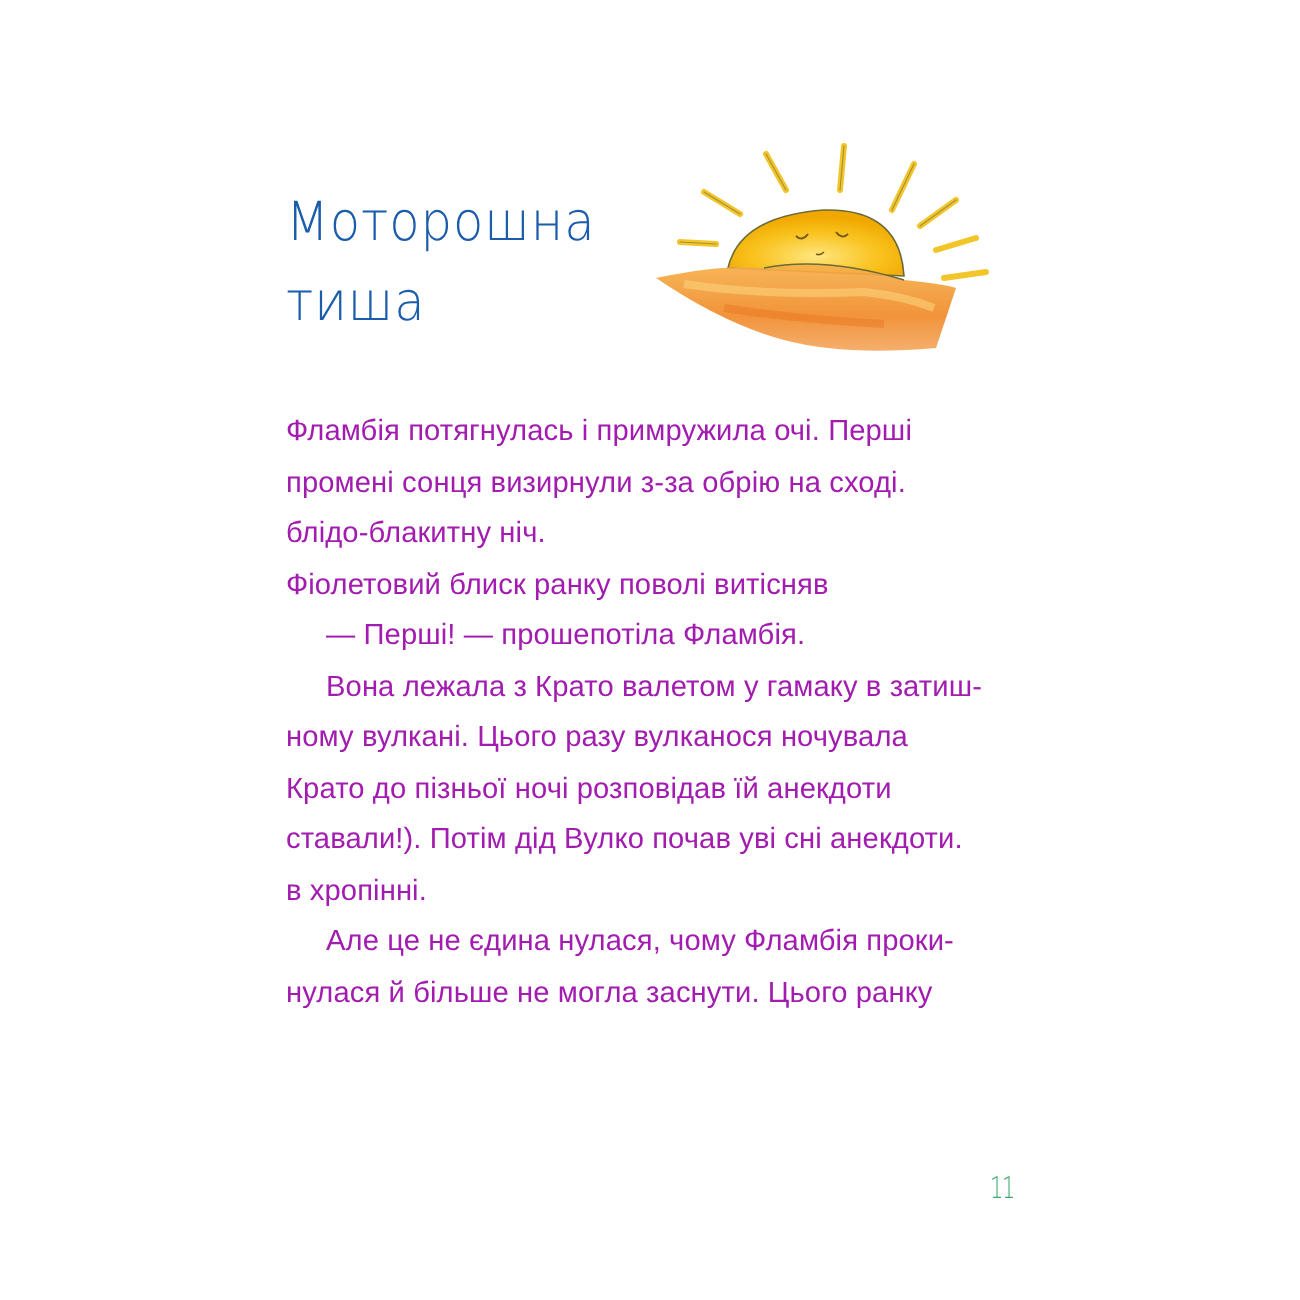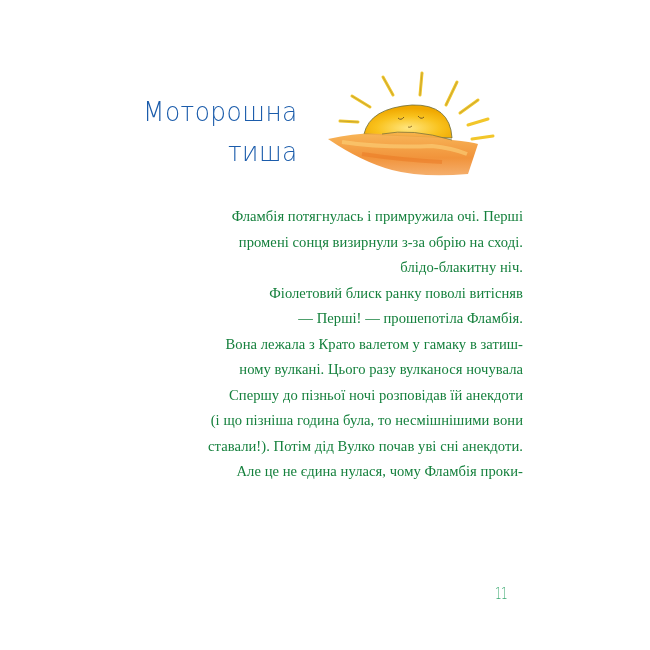--- a/index.html
+++ b/index.html
@@ -11,21 +11,20 @@
       width: 650px;
       height: 650px;
       position: relative;
       overflow: hidden;
     }
     .page {
       position: absolute;
       left: 0; top: 0;
       width: 650px; height: 650px;
       background: #ffffff;
-      text-align: right;
     }
     .title {
       position: absolute;
       left: 143px;
       top: 92px;
       color: #1b5cab;
       font-family: "DejaVu Sans", sans-serif;
       font-weight: 300;
       font-size: 27px;
       line-height: 40px;
@@ -41,24 +40,24 @@
       left: 322px;
       top: 62px;
       width: 200px;
       height: 120px;
     }
     .body-text {
       position: absolute;
       left: 143px;
       top: 204px;
       width: 380px;
-      font-family: Liberation Serif, serif;
+      font-family: Liberation Sans, sans-serif;
       font-size: 14.6px;
       line-height: 25.5px;
-      color: #15803d;
+      color: #a21caf;
       letter-spacing: 0.05px;
     }
     .body-text .line {
       display: block;
       white-space: nowrap;
     }
     .body-text .indent {
       padding-left: 20px;
     }
     .page-number {
@@ -132,21 +131,22 @@
   </div>
 
   <div class="body-text">
     <span class="line">Фламбія потягнулась і примружила очі. Перші</span>
     <span class="line">промені сонця визирнули з-за обрію на сході.</span>
     <span class="line">блідо-блакитну ніч.</span>
     <span class="line">Фіолетовий блиск ранку поволі витісняв</span>
     <span class="line indent">— Перші! — прошепотіла Фламбія.</span>
     <span class="line indent">Вона лежала з Крато валетом у гамаку в затиш-</span>
     <span class="line">ному вулкані. Цього разу вулканося ночувала</span>
-    <span class="line">Спершу до пізньої ночі розповідав їй анекдоти</span>
-    <span class="line">(і що пізніша година була, то несмішнішими вони</span>
+    <span class="line">Крато до пізньої ночі розповідав їй анекдоти</span>
     <span class="line">ставали!). Потім дід Вулко почав уві сні анекдоти.</span>
+    <span class="line">в хропінні.</span>
     <span class="line indent">Але це не єдина нулася, чому Фламбія проки-</span>
+    <span class="line">нулася й більше не могла заснути. Цього ранку</span>
   </div>
 
   <div class="page-number">11</div>
 
 </div>
 
 </body></html>

